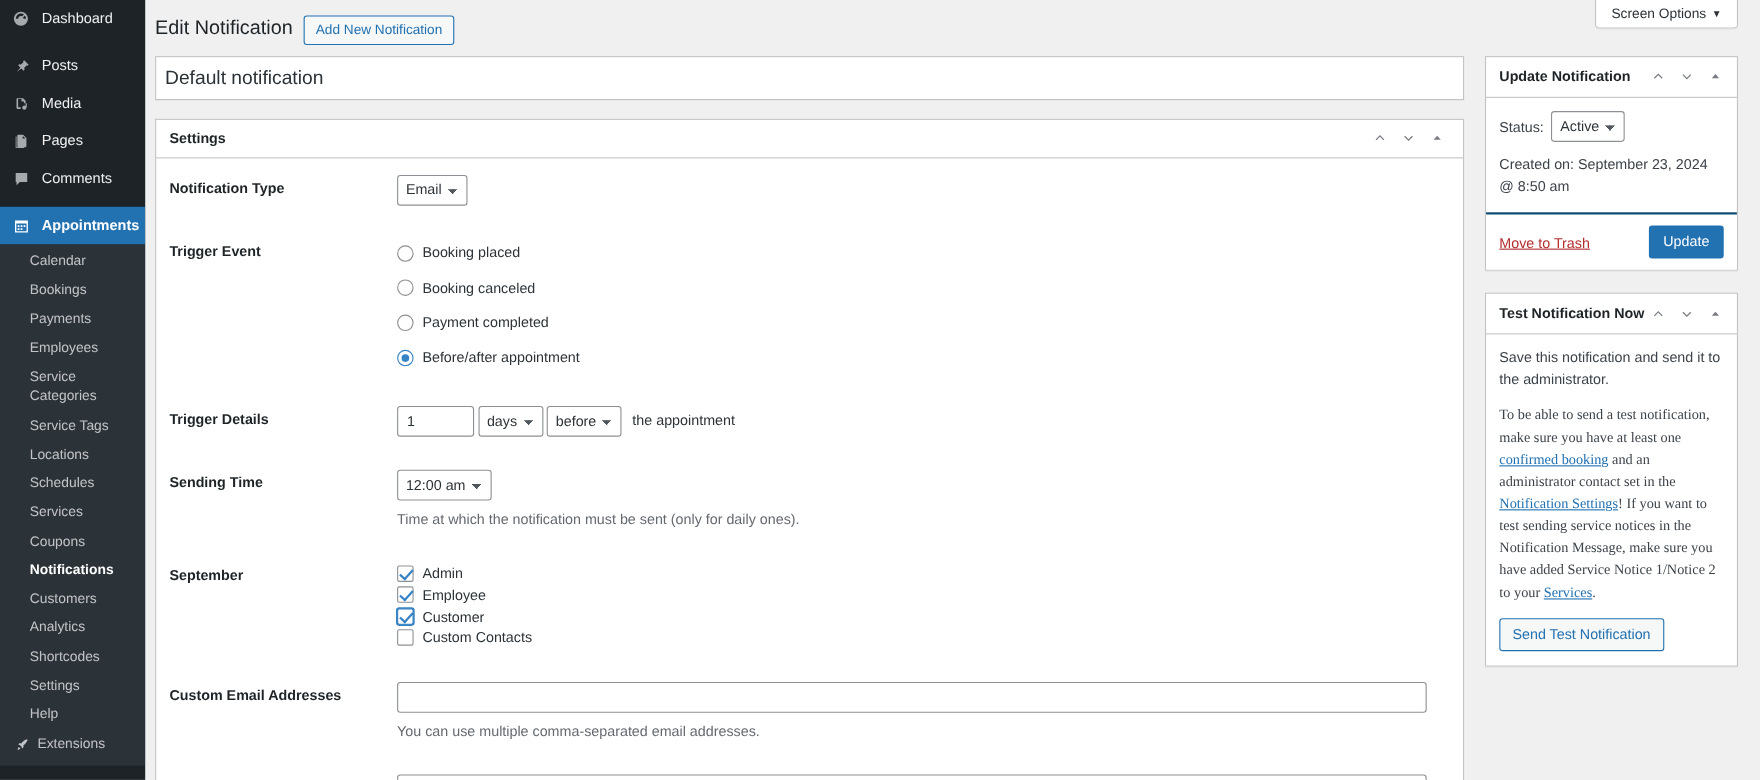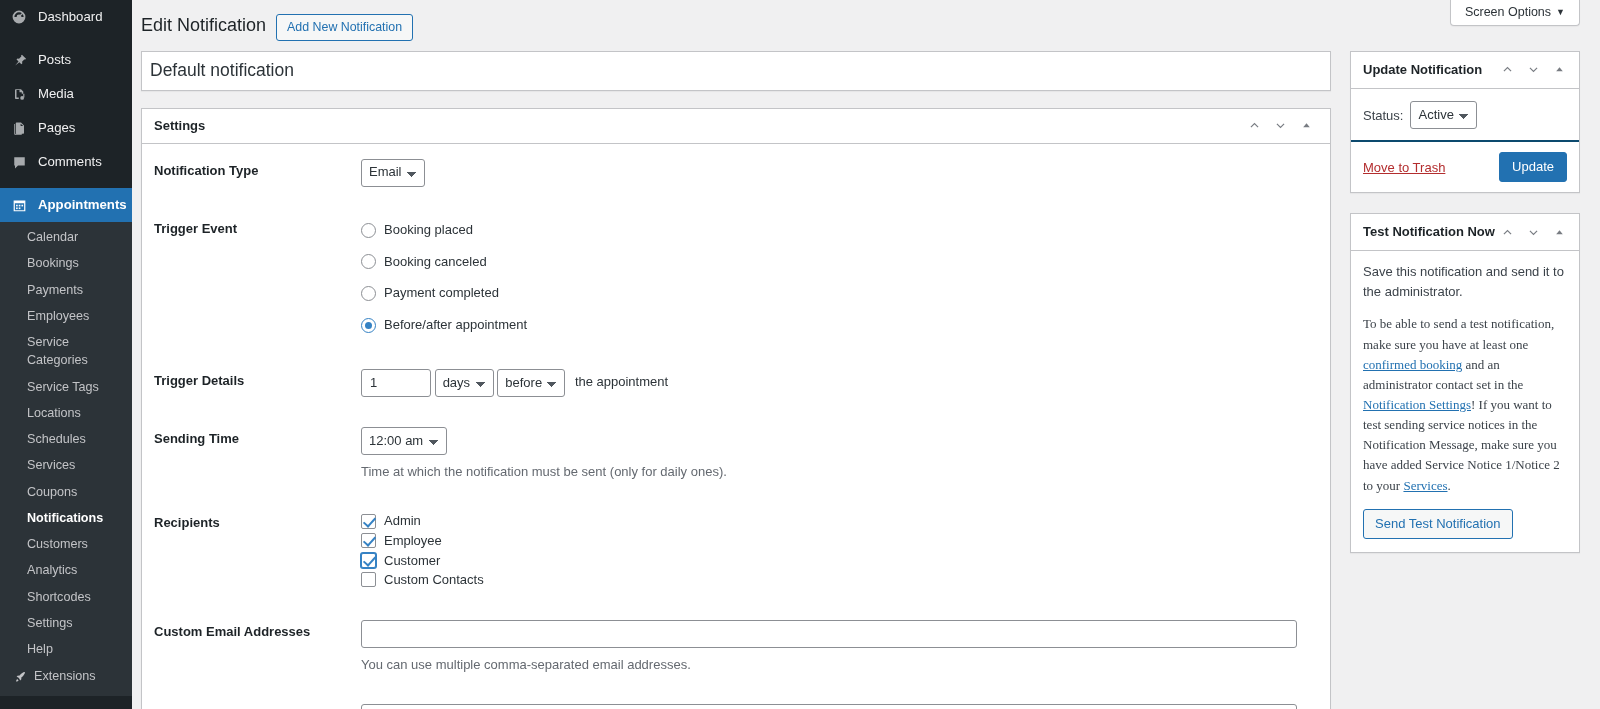--- a/index.html
+++ b/index.html
@@ -586,21 +586,21 @@
                   <th>Sending Time</th>
                   <td>
                     <select class="wp-select">
                       <option>12:00 am</option>
                     </select>
                     <div class="desc">Time at which the notification must be sent (only for daily ones).</div>
                   </td>
                 </tr>
 
                 <tr>
-                  <th>Recipients</th>
+                  <th>September</th>
                   <td>
                     <div class="chk-row">
                       <span class="chk checked"></span>
                       <span class="chk-label">Admin</span>
                     </div>
                     <div class="chk-row">
                       <span class="chk checked"></span>
                       <span class="chk-label">Employee</span>
                     </div>
                     <div class="chk-row">
@@ -660,20 +660,21 @@
             </div>
           </div>
           <div class="side-inside">
             <div class="submit-rows">
               <div class="status-row">
                 <span class="status-label">Status:</span>
                 <select class="wp-select">
                   <option>Active</option>
                 </select>
               </div>
+              <div class="created-row">Created on: September 23, 2024 @ 8:50 am</div>
             </div>
             <div class="major-actions">
               <a class="submitdelete">Move to Trash</a>
               <button class="btn-primary">Update</button>
             </div>
           </div>
         </div>
 
         <div class="side-box">
           <div class="postbox-header">

